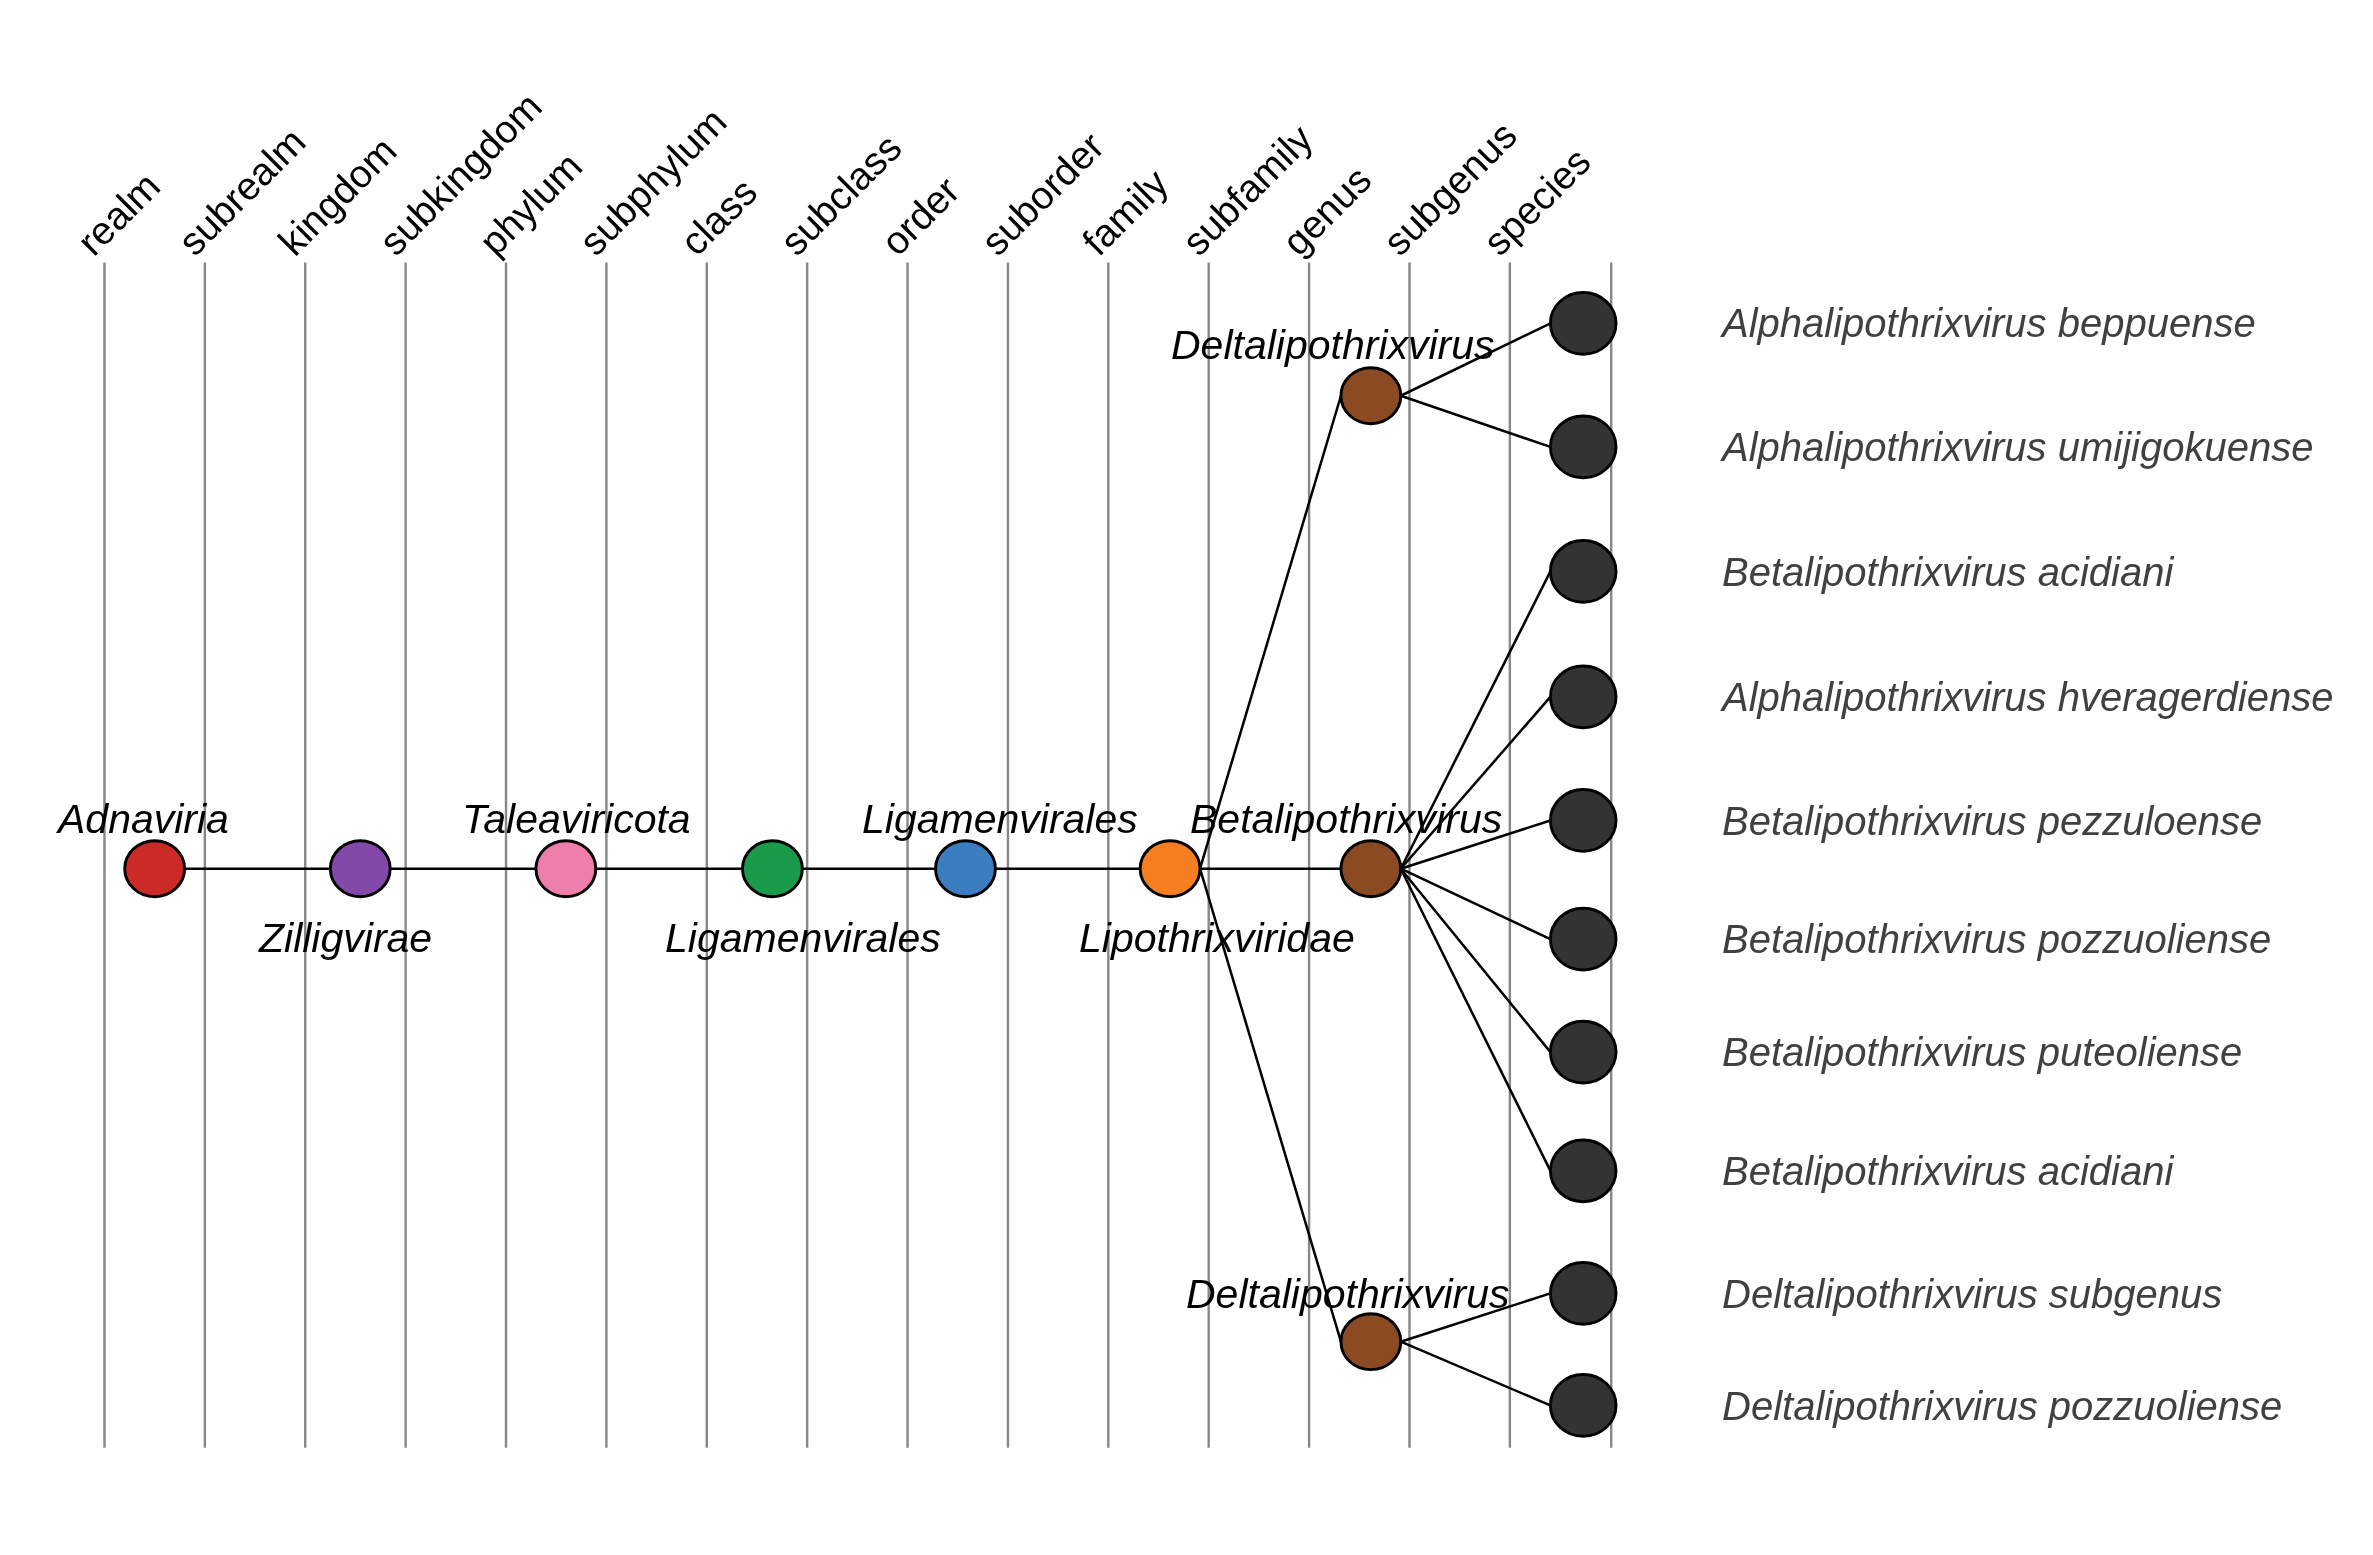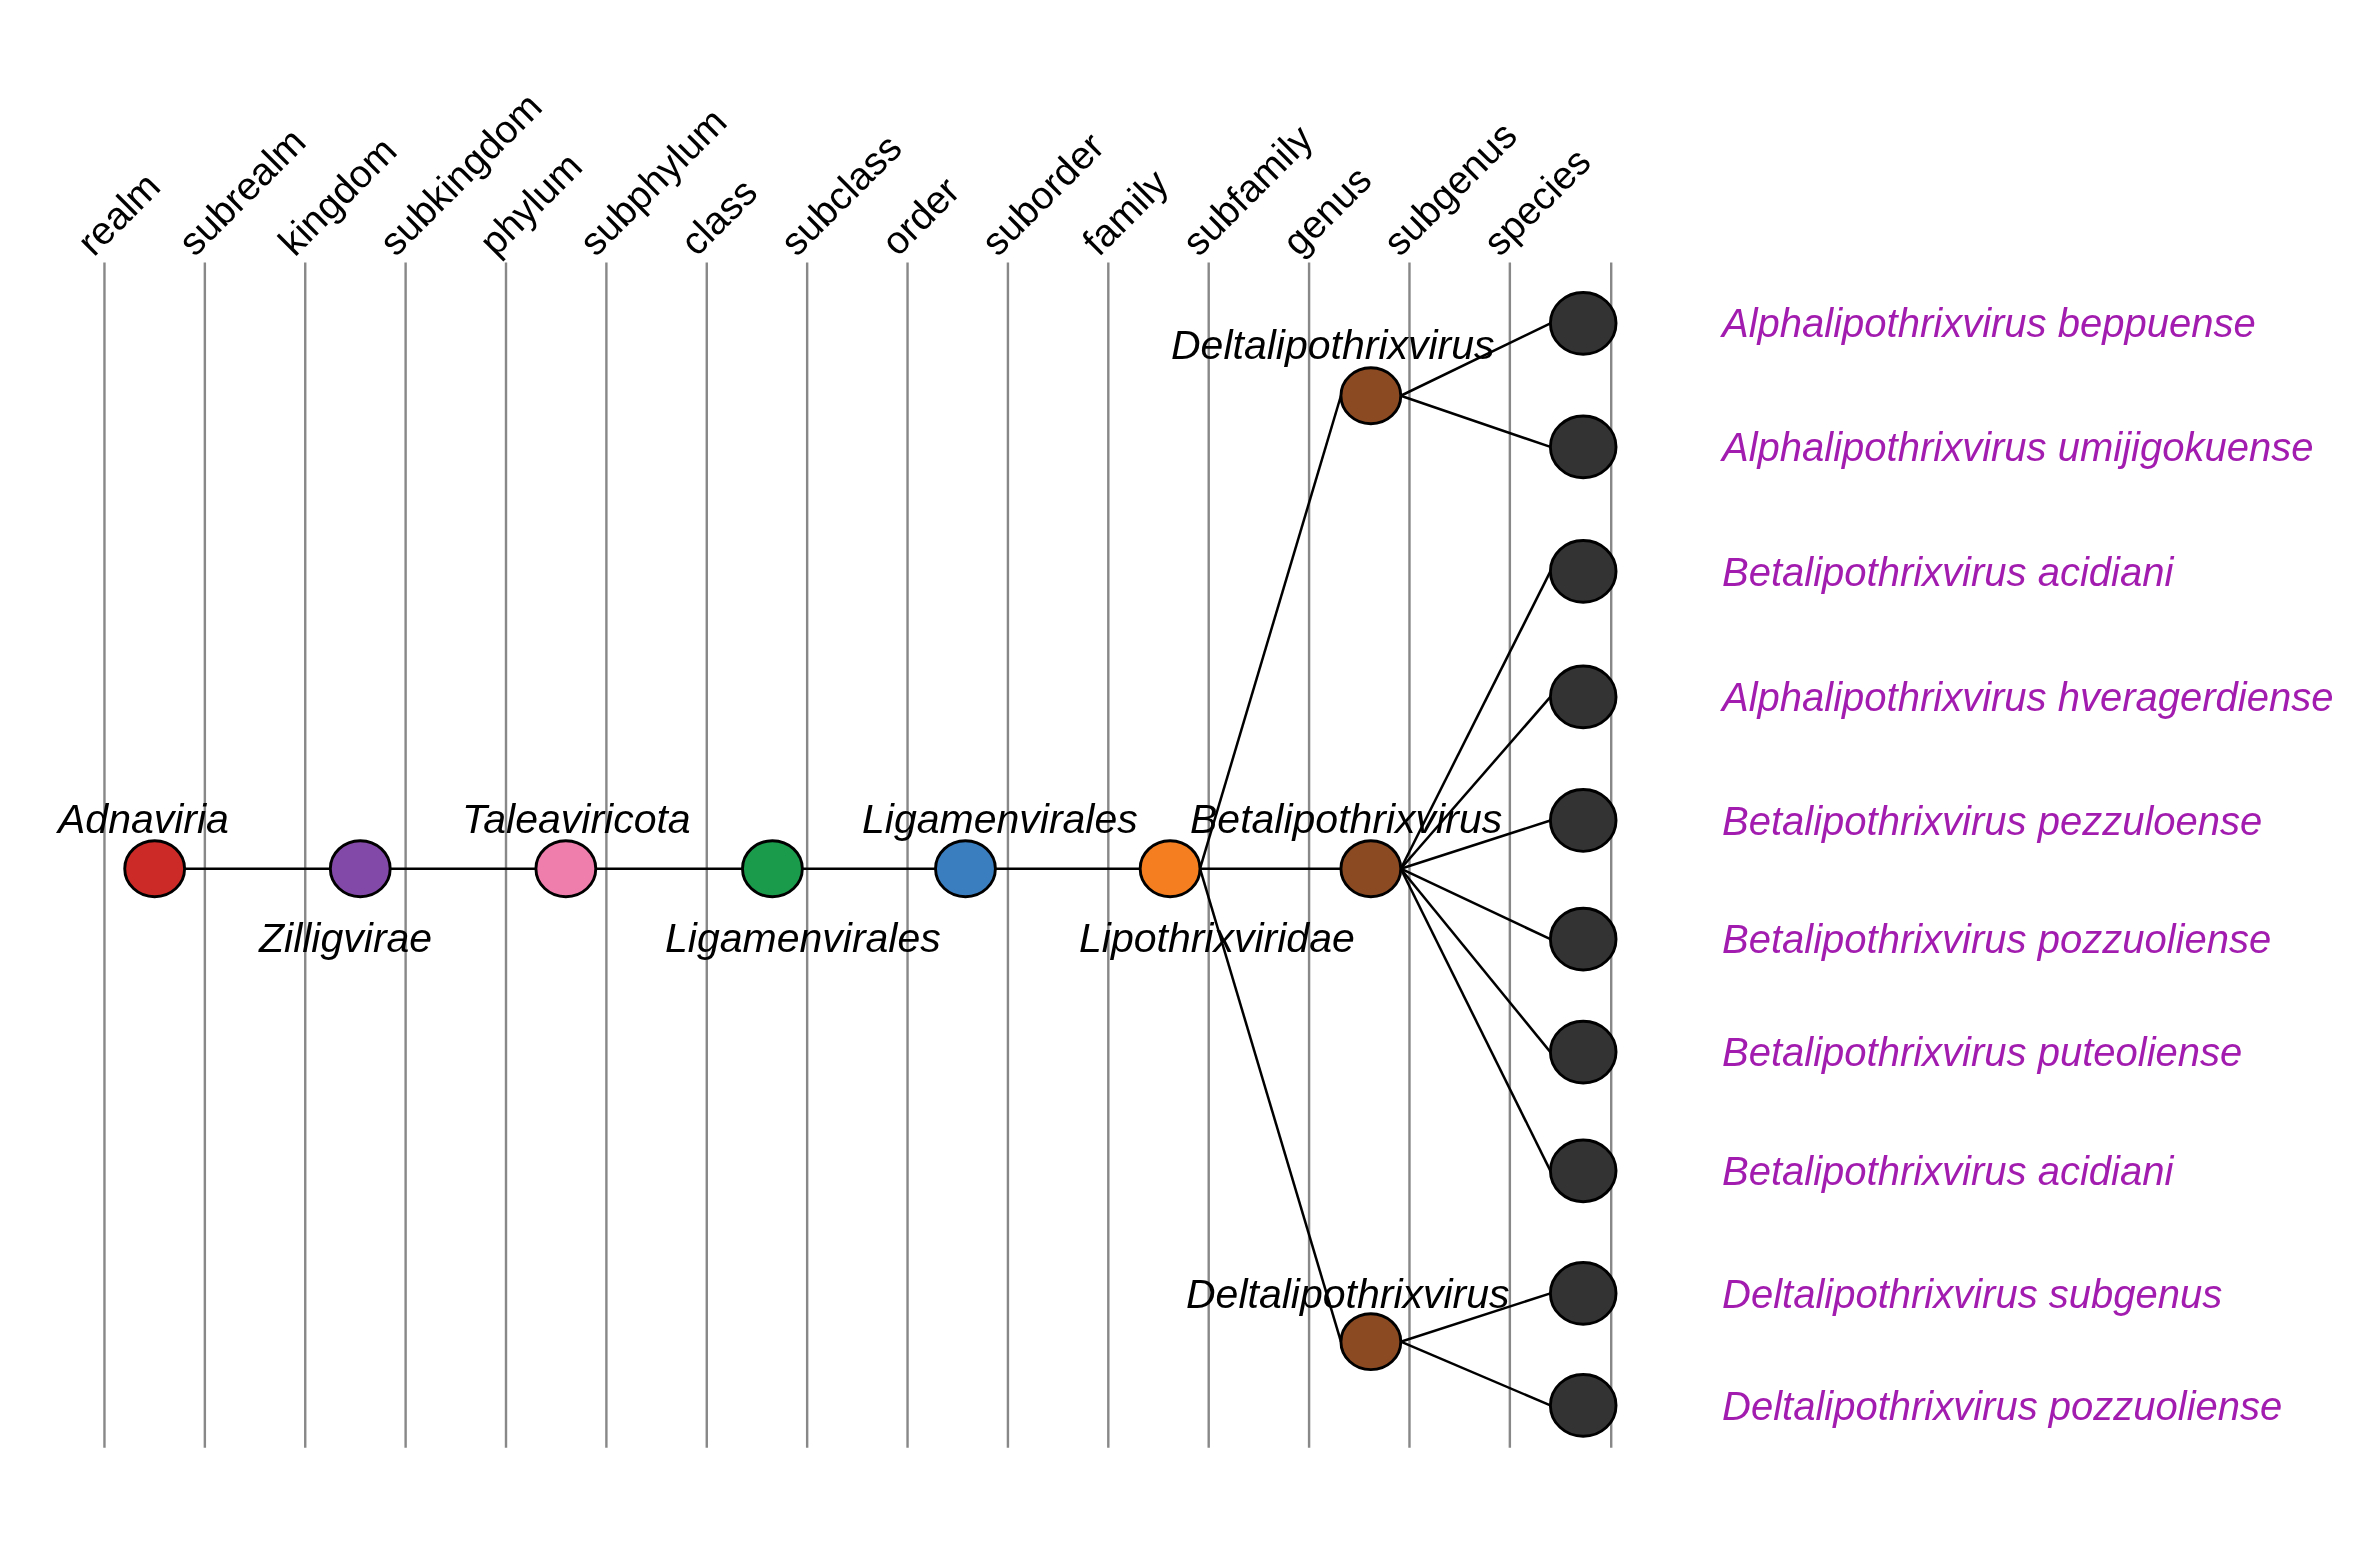--- a/index.html
+++ b/index.html
@@ -22,21 +22,21 @@
     font-style:italic;
     font-size:41px;
     color:#000;
     white-space:nowrap;
   }
   .species-label{
     position:absolute;
     font-family:"Liberation Sans", sans-serif;
     font-style:italic;
     font-size:40px;
-    color:#a21caf;
+    color:#404040;
     white-space:nowrap;
     transform:translateY(-50%);
   }
 </style>
 </head>
 <body>
 
 <div id="stage">
   <svg id="graph" viewBox="0 0 2458 1611" xmlns="http://www.w3.org/2000/svg">
     <g id="gridlines">

